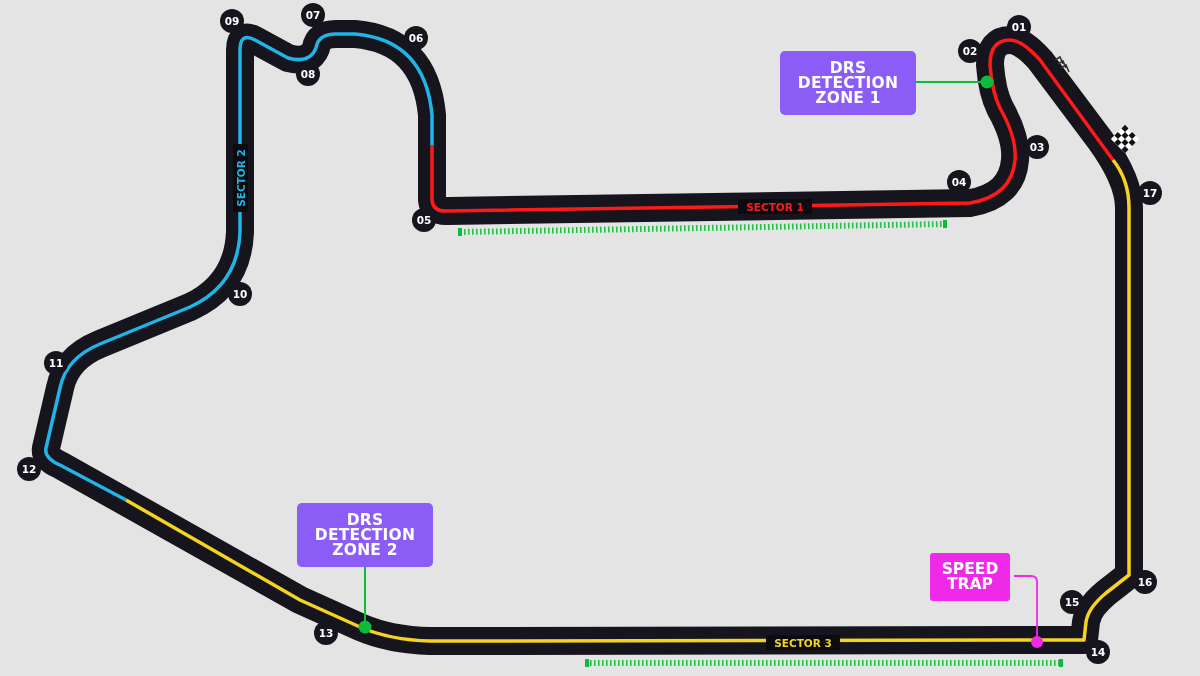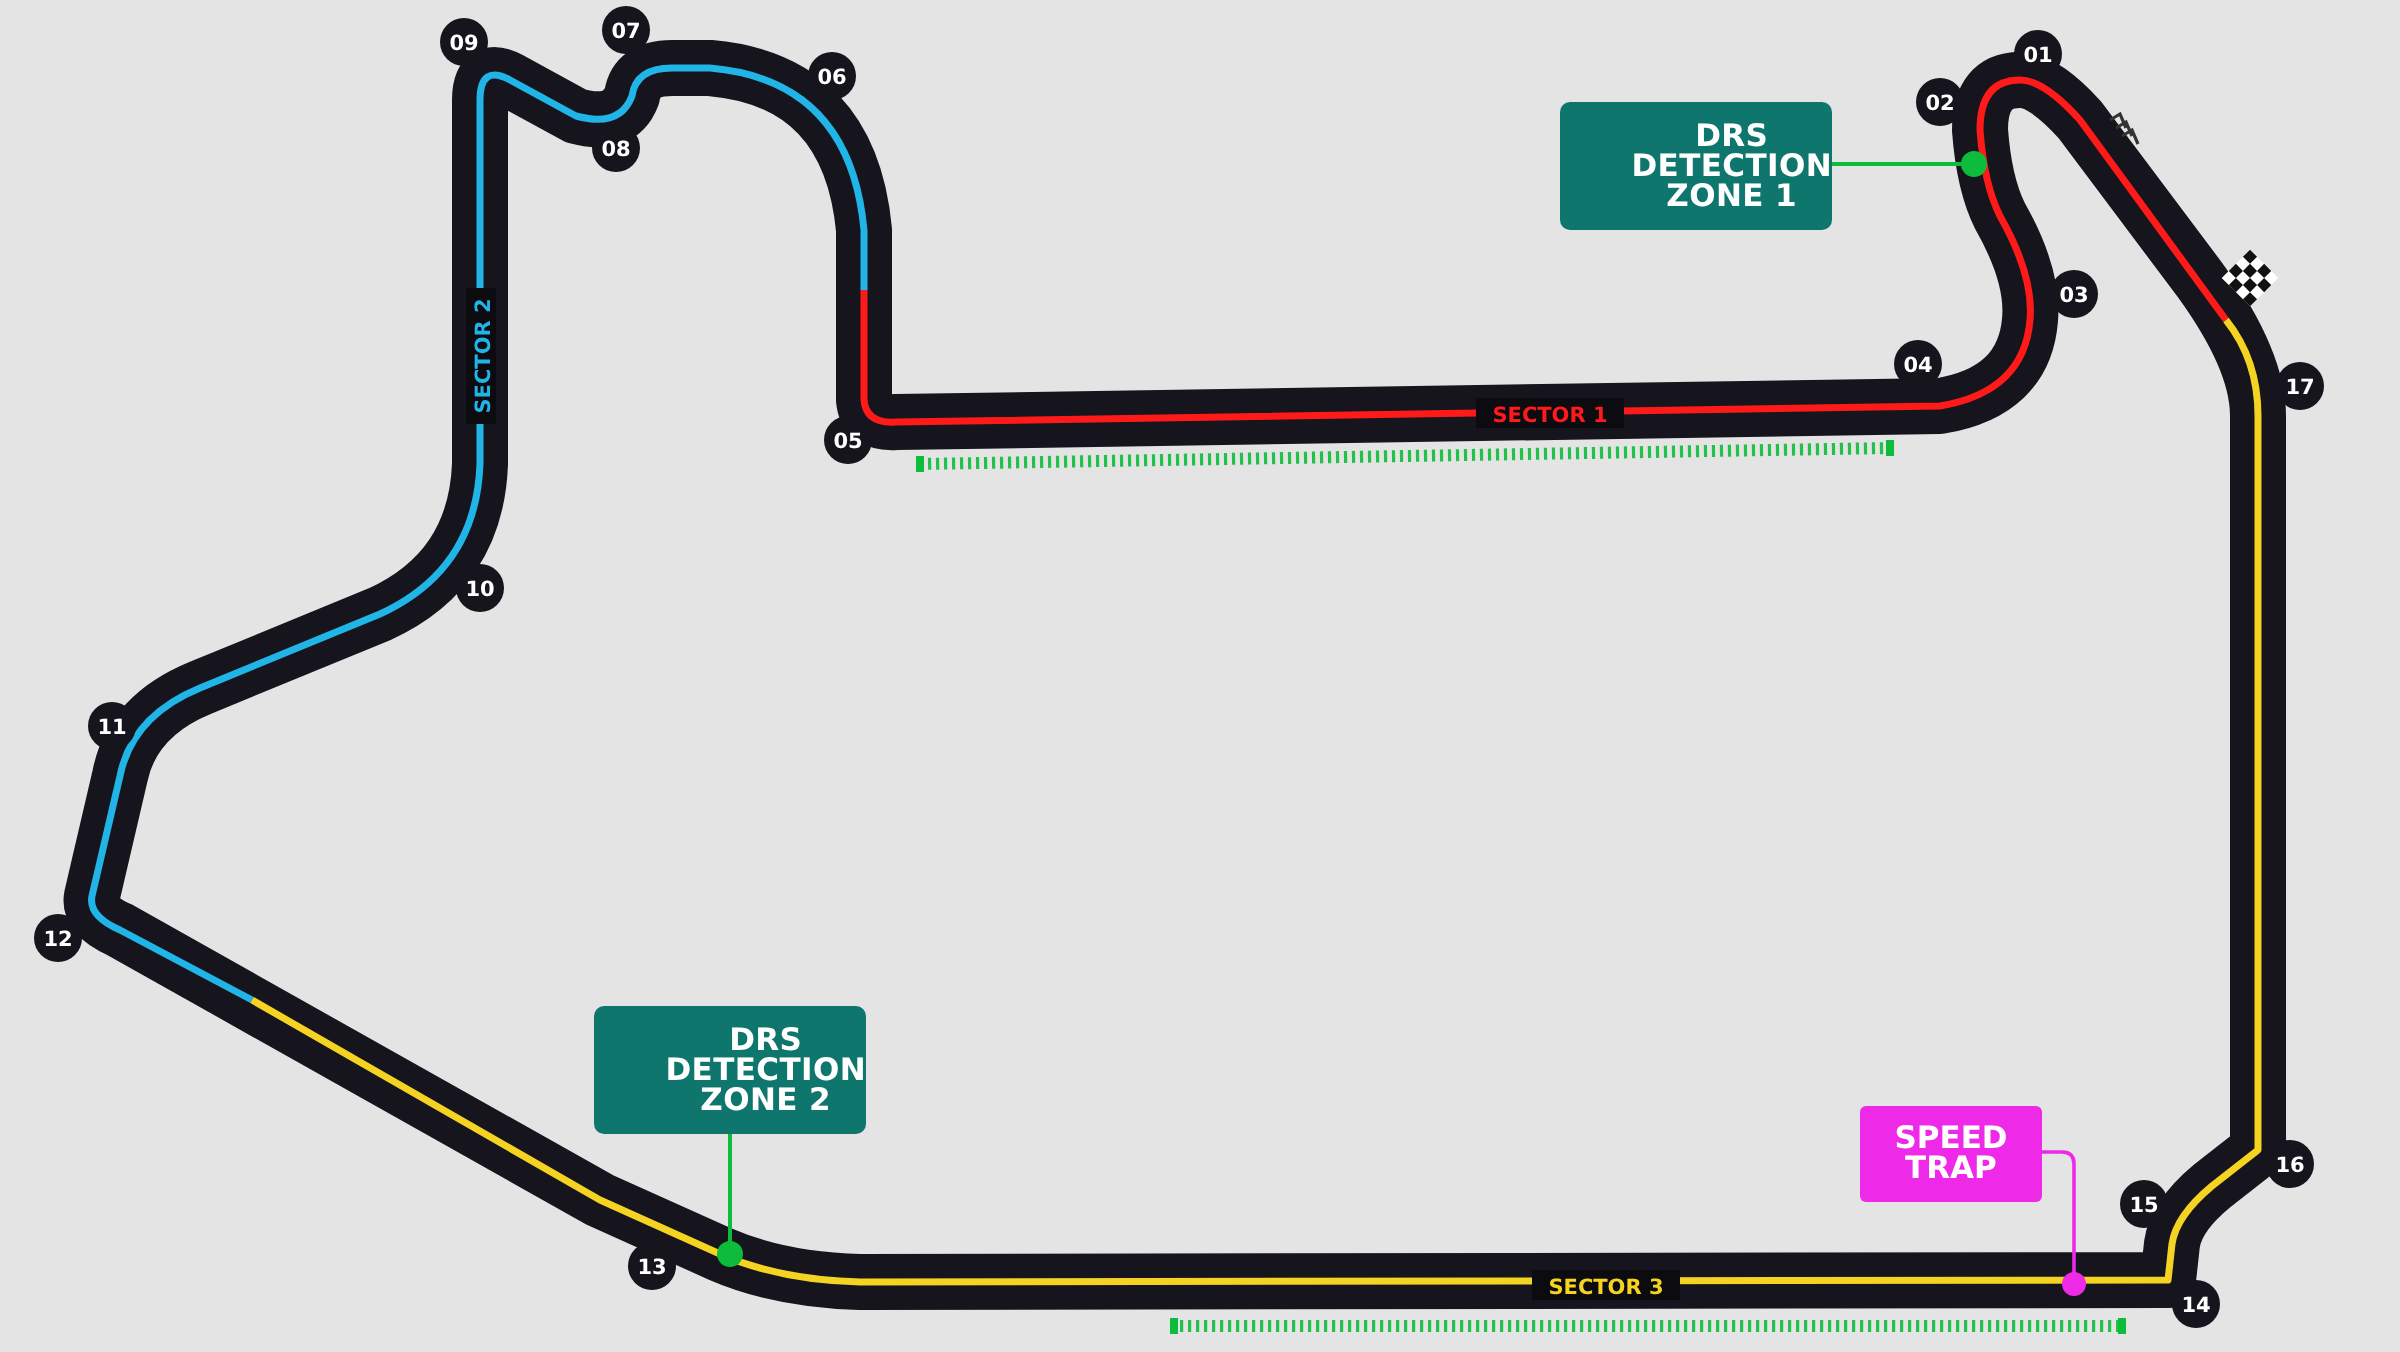--- a/index.html
+++ b/index.html
@@ -1,20 +1,20 @@
 <!DOCTYPE html>
 <html><head>
 <meta charset="utf-8">
 <style>
   html,body{margin:0;padding:0;background:#e4e4e4;}
   body{width:1200px;height:676px;overflow:hidden;position:relative;font-family:"DejaVu Sans",sans-serif;}
   #map{position:absolute;left:0;top:0;width:1200px;height:676px;}
   .turn text{font-family:"DejaVu Sans",sans-serif;font-weight:bold;font-size:10.5px;fill:#fff;}
   .sector-label{font-family:"DejaVu Sans",sans-serif;font-weight:bold;font-size:10.5px;}
-  .drs-box{position:absolute;background:#0f766e;color:#fff;border-radius:5px;display:flex;align-items:center;justify-content:flex-end;text-align:center;font-family:"DejaVu Sans",sans-serif;font-weight:bold;font-size:15.5px;line-height:15px;letter-spacing:0.2px;}
+  .drs-box{position:absolute;background:#8b5cf6;color:#fff;border-radius:5px;display:flex;align-items:center;justify-content:center;text-align:center;font-family:"DejaVu Sans",sans-serif;font-weight:bold;font-size:15.5px;line-height:15px;letter-spacing:0.2px;}
   .trap-box{position:absolute;background:#ee2ae8;color:#fff;border-radius:3px;display:flex;align-items:center;justify-content:center;text-align:center;font-family:"DejaVu Sans",sans-serif;font-weight:bold;font-size:15.5px;line-height:15px;}
   .drs-box span,.trap-box span{white-space:pre-line;}
 </style>
 </head>
 <body>
 
 <svg id="map" viewBox="0 0 1200 676" xmlns="http://www.w3.org/2000/svg">
 
   <g>
     <line x1="460" y1="232" x2="946" y2="224" stroke="#22c24a" stroke-width="6" stroke-dasharray="1.6 2.4"></line>
@@ -149,16 +149,16 @@
 <div class="drs-box" style="left:780px;top:51px;width:136px;height:64px;">
   <span>DRS
 DETECTION
 ZONE 1</span>
 </div>
 <div class="drs-box" style="left:297px;top:503px;width:136px;height:64px;">
   <span>DRS
 DETECTION
 ZONE 2</span>
 </div>
-<div class="trap-box" style="left:930px;top:553px;width:91px;height:48px;">
+<div class="trap-box" style="left:930px;top:553px;width:80px;height:48px;">
   <span>SPEED
 TRAP</span>
 </div>
 
 </body></html>

